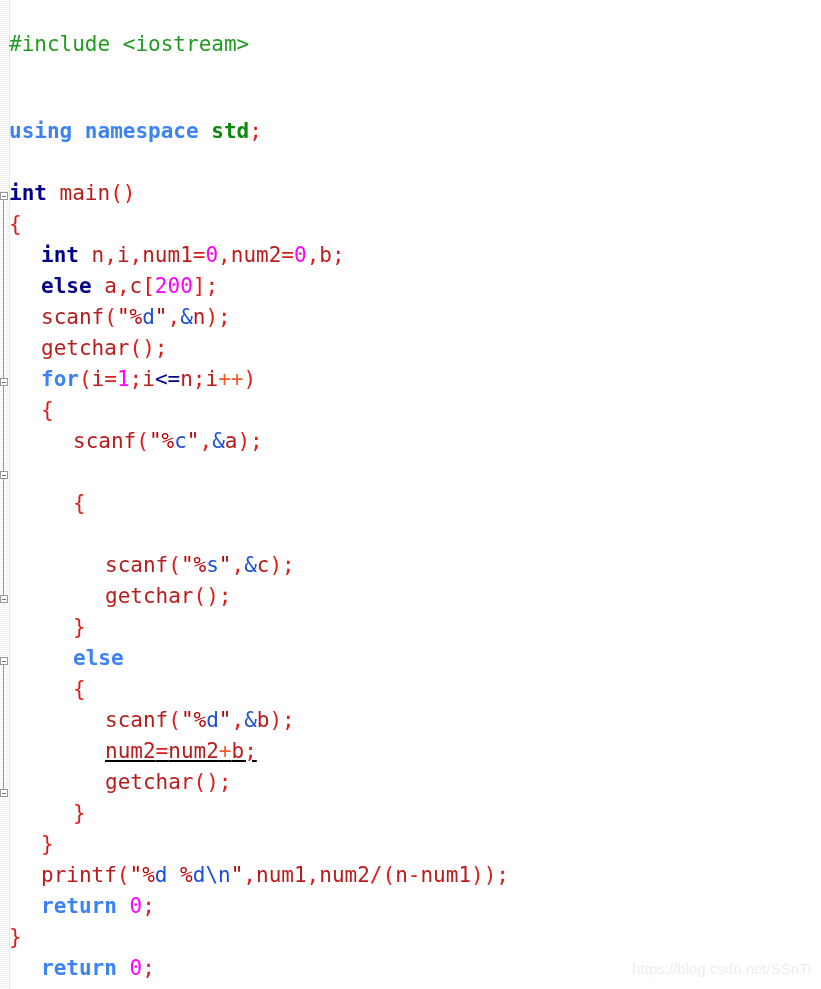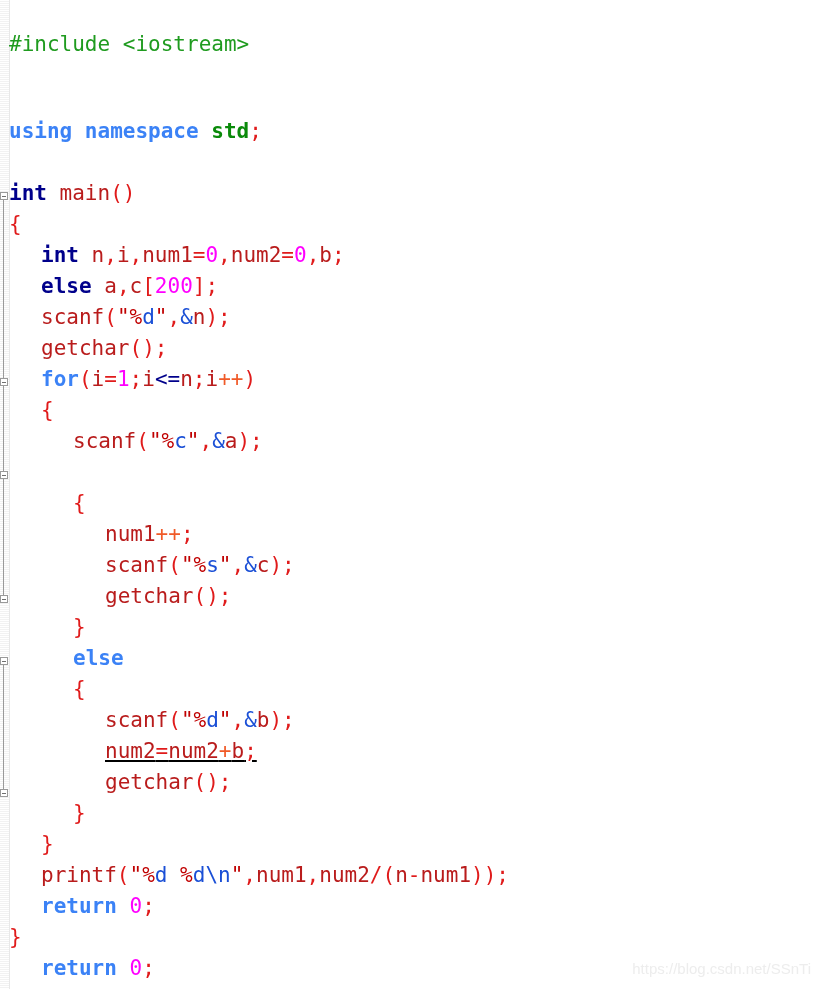--- a/index.html
+++ b/index.html
@@ -147,21 +147,20 @@
       <div class="line" style="top: 154px;"><span style="display: inline-block; width: 9px;"></span><span class="t-type">int</span><span class="t-id"> main</span><span class="t-punc">()</span></div>
       <div class="line" style="top: 185px;"><span style="display: inline-block; width: 9px;"></span><span class="t-brace">{</span></div>
       <div class="line" style="top: 216px;"><span style="display: inline-block; width: 41px;"></span><span class="t-type">int</span><span class="t-id"> n</span><span class="t-punc">,</span><span class="t-id">i</span><span class="t-punc">,</span><span class="t-id">num1</span><span class="t-op">=</span><span class="t-num">0</span><span class="t-punc">,</span><span class="t-id">num2</span><span class="t-op">=</span><span class="t-num">0</span><span class="t-punc">,</span><span class="t-id">b</span><span class="t-punc">;</span></div>
       <div class="line" style="top: 247px;"><span style="display: inline-block; width: 41px;"></span><span class="t-type">else</span><span class="t-id"> a</span><span class="t-punc">,</span><span class="t-id">c</span><span class="t-punc">[</span><span class="t-num">200</span><span class="t-punc">]</span><span class="t-punc">;</span></div>
       <div class="line" style="top: 278px;"><span style="display: inline-block; width: 41px;"></span><span class="t-id">scanf</span><span class="t-punc">(</span><span class="t-strq">"%</span><span class="t-strfmt">d</span><span class="t-strq">"</span><span class="t-punc">,</span><span class="t-amp">&amp;</span><span class="t-id">n</span><span class="t-punc">)</span><span class="t-punc">;</span></div>
       <div class="line" style="top: 309px;"><span style="display: inline-block; width: 41px;"></span><span class="t-id">getchar</span><span class="t-punc">()</span><span class="t-punc">;</span></div>
       <div class="line" style="top: 340px;"><span style="display: inline-block; width: 41px;"></span><span class="t-kw">for</span><span class="t-punc">(</span><span class="t-id">i</span><span class="t-op">=</span><span class="t-num">1</span><span class="t-punc">;</span><span class="t-id">i</span><span class="t-cmp">&lt;=</span><span class="t-id">n</span><span class="t-punc">;</span><span class="t-id">i</span><span class="t-opinc">++</span><span class="t-punc">)</span></div>
       <div class="line" style="top: 371px;"><span style="display: inline-block; width: 41px;"></span><span class="t-brace">{</span></div>
       <div class="line" style="top: 402px;"><span style="display: inline-block; width: 73px;"></span><span class="t-id">scanf</span><span class="t-punc">(</span><span class="t-strq">"%</span><span class="t-strfmt">c</span><span class="t-strq">"</span><span class="t-punc">,</span><span class="t-amp">&amp;</span><span class="t-id">a</span><span class="t-punc">)</span><span class="t-punc">;</span></div>
       <div class="line" style="top: 464px;"><span style="display: inline-block; width: 73px;"></span><span class="t-brace">{</span></div>
-      <div class="line" style="top: 495px;"><span style="display: inline-block; width: 105px;"></span><span class="t-id">num1</span><span class="t-opinc">++</span><span class="t-punc">;</span></div>
       <div class="line" style="top: 526px;"><span style="display: inline-block; width: 105px;"></span><span class="t-id">scanf</span><span class="t-punc">(</span><span class="t-strq">"%</span><span class="t-strfmt">s</span><span class="t-strq">"</span><span class="t-punc">,</span><span class="t-amp">&amp;</span><span class="t-id">c</span><span class="t-punc">)</span><span class="t-punc">;</span></div>
       <div class="line" style="top: 557px;"><span style="display: inline-block; width: 105px;"></span><span class="t-id">getchar</span><span class="t-punc">()</span><span class="t-punc">;</span></div>
       <div class="line" style="top: 588px;"><span style="display: inline-block; width: 73px;"></span><span class="t-brace">}</span></div>
       <div class="line" style="top: 619px;"><span style="display: inline-block; width: 73px;"></span><span class="t-kw">else</span></div>
       <div class="line" style="top: 650px;"><span style="display: inline-block; width: 73px;"></span><span class="t-brace">{</span></div>
       <div class="line" style="top: 681px;"><span style="display: inline-block; width: 105px;"></span><span class="t-id">scanf</span><span class="t-punc">(</span><span class="t-strq">"%</span><span class="t-strfmt">d</span><span class="t-strq">"</span><span class="t-punc">,</span><span class="t-amp">&amp;</span><span class="t-id">b</span><span class="t-punc">)</span><span class="t-punc">;</span></div>
       <div class="line" style="top: 712px; text-decoration: underline;"><span style="display: inline-block; width: 105px;"></span><span class="t-id">num2</span><span class="t-op">=</span><span class="t-id">num2</span><span class="t-opinc">+</span><span class="t-id">b</span><span class="t-punc">;</span></div>
       <div class="line" style="top: 743px;"><span style="display: inline-block; width: 105px;"></span><span class="t-id">getchar</span><span class="t-punc">()</span><span class="t-punc">;</span></div>
       <div class="line" style="top: 774px;"><span style="display: inline-block; width: 73px;"></span><span class="t-brace">}</span></div>
       <div class="line" style="top: 805px;"><span style="display: inline-block; width: 41px;"></span><span class="t-brace">}</span></div>

